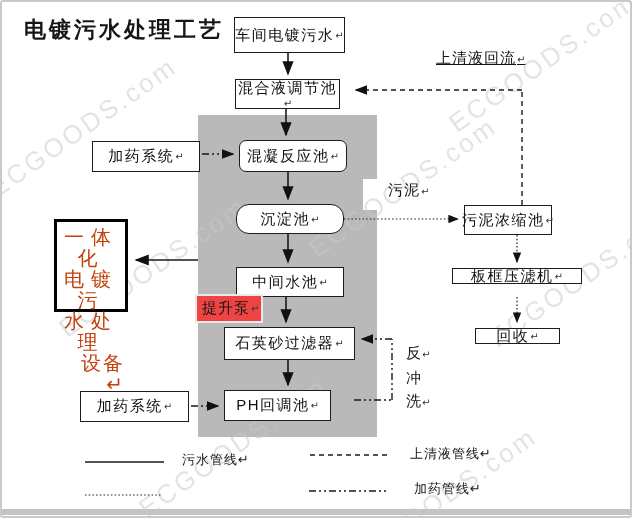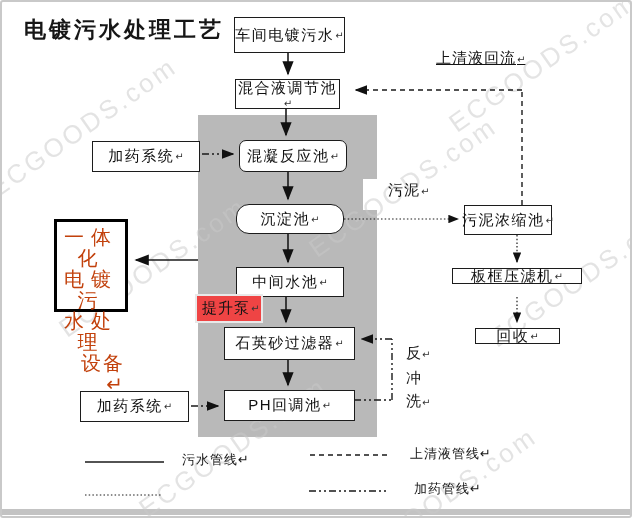--- a/index.html
+++ b/index.html
@@ -113,21 +113,21 @@
       <span class="rm">↵</span>
   </div>
   <div class="box z-box" style="left:234px;top:265px;width:108px;height:30px;">
     <span>中间水池</span>
       <span class="rm">↵</span>
   </div>
   <div class="box z-box" style="left:222px;top:325px;width:131px;height:33px;">
     <span>石英砂过滤器</span>
       <span class="rm">↵</span>
   </div>
-  <div class="box z-box" style="left:222px;top:388px;width:131px;height:31px;">
+  <div class="box z-box" style="left:222px;top:388px;width:107px;height:31px;">
     <span>PH回调池</span>
       <span class="rm">↵</span>
   </div>
   <div class="box z-box" style="left:90px;top:139px;width:108px;height:31px;">
     <span>加药系统</span>
       <span class="rm">↵</span>
   </div>
   <div class="box z-box" style="left:78px;top:389px;width:109px;height:31px;">
     <span>加药系统</span>
       <span class="rm">↵</span>

